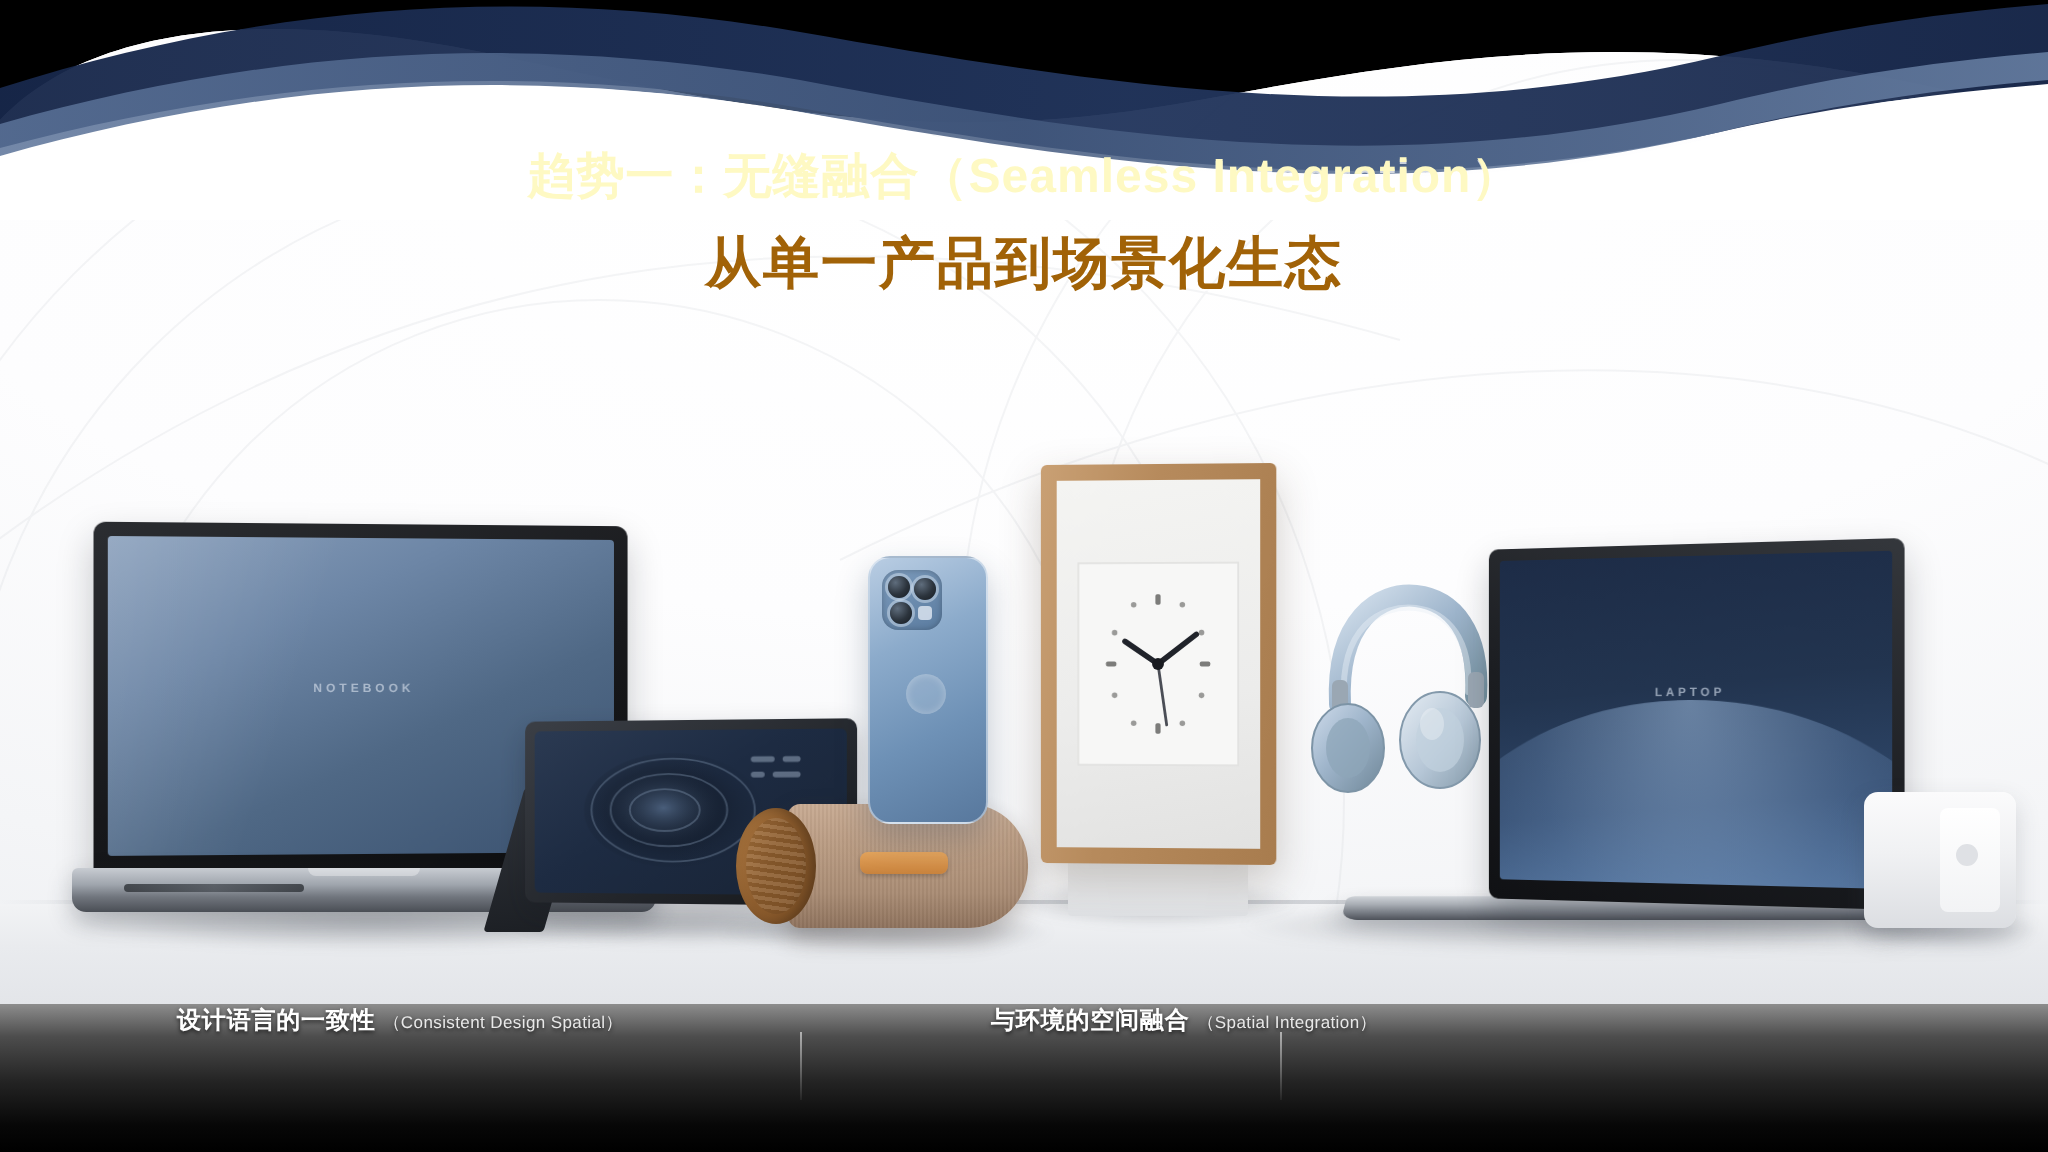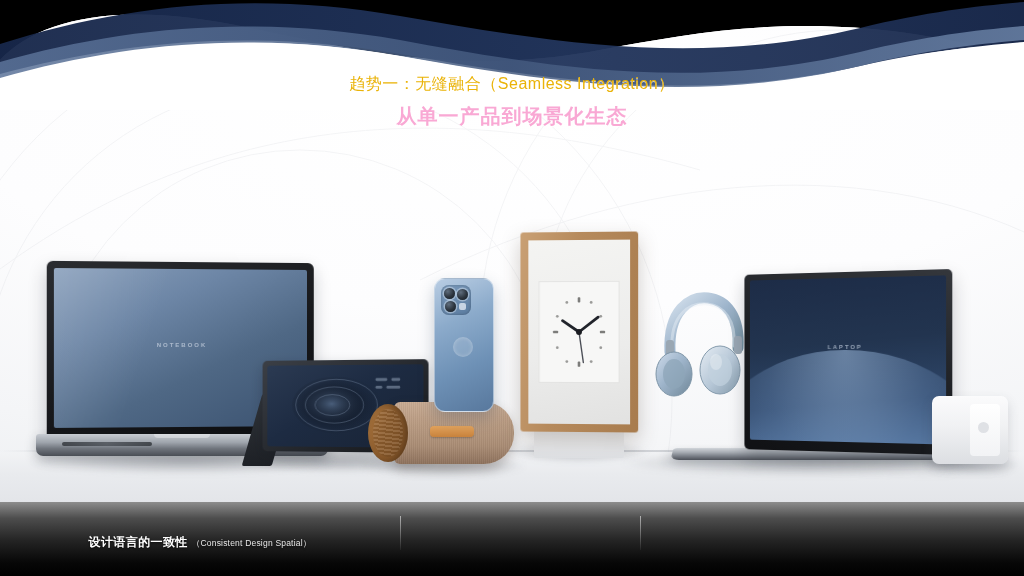--- a/index.html
+++ b/index.html
@@ -33,28 +33,28 @@
 
   
   .waves { position:absolute; left:0; top:0; width:1024px; height:110px; }
 
   
   .title-block {
     position:absolute; left:0; top:74px; width:1024px;
     text-align:center; z-index:8;
   }
   .title-line1 {
-    font-size:16px; font-weight:400; letter-spacing:.5px;
-    color:#eab308; line-height:1.25;
+    font-size:24px; font-weight:700; letter-spacing:.5px;
+    color:#fef9c3; line-height:1.25;
     text-shadow:0 1px 0 rgba(255,255,255,.7);
   }
   .title-line2 {
     margin-top:10px;
-    font-size:20px; font-weight:700; letter-spacing:1px;
-    color:#f9a8d4; line-height:1.25;
+    font-size:28px; font-weight:700; letter-spacing:1px;
+    color:#a16207; line-height:1.25;
     text-shadow:0 1px 0 rgba(255,255,255,.7);
   }
 
   
   .table-top {
     position:absolute; left:0; top:452px; width:1024px; height:72px;
     background:linear-gradient(180deg,#f2f3f5 0%,#e9ebee 30%,#e3e5e9 70%,#d9dbdf 100%);
   }
   .table-edge {
     position:absolute; left:0; top:450px; width:1024px; height:2px;
@@ -277,21 +277,21 @@
     background:linear-gradient(180deg,#8d8d8d 0%,#4d4d4d 22%,#242424 52%,#070707 82%,#000 100%);
     z-index:20;
   }
   .caption-row{
     position:absolute; left:0; top:0; width:1024px; height:74px;
     display:flex; align-items:flex-start;
   }
   .cap{
     position:relative; height:74px;
     display:flex; flex-direction:column; align-items:center; justify-content:flex-start;
-    padding-top:32px;
+    padding-top:0;
     text-align:center;
   }
   .cap.c1{ width:400px; }
   .cap.c2{ width:240px; }
   .cap.c3{ width:384px; }
   .cap-main{
     color:#ffffff; font-size:12px; font-weight:700; letter-spacing:.4px;
     white-space:nowrap;
     text-shadow:0 1px 2px rgba(0,0,0,.7);
   }
@@ -515,19 +515,25 @@
     <div class="caption-row">
 
       <div class="cap c1">
         <div class="cap-inline">
           <span class="cap-main">设计语言的一致性</span>
           <span class="cap-en">（Consistent Design Spatial）</span>
         </div>
       </div>
 
 
+      <div class="cap c3">
+        <div class="cap-inline">
+          <span class="cap-main">与环境的空间融合</span>
+          <span class="cap-en">（Spatial Integration）</span>
+        </div>
+      </div>
 
     </div>
     <div class="cap-div d1"></div>
     <div class="cap-div d2"></div>
   </div>
 
 </div>
 
 </body></html>

